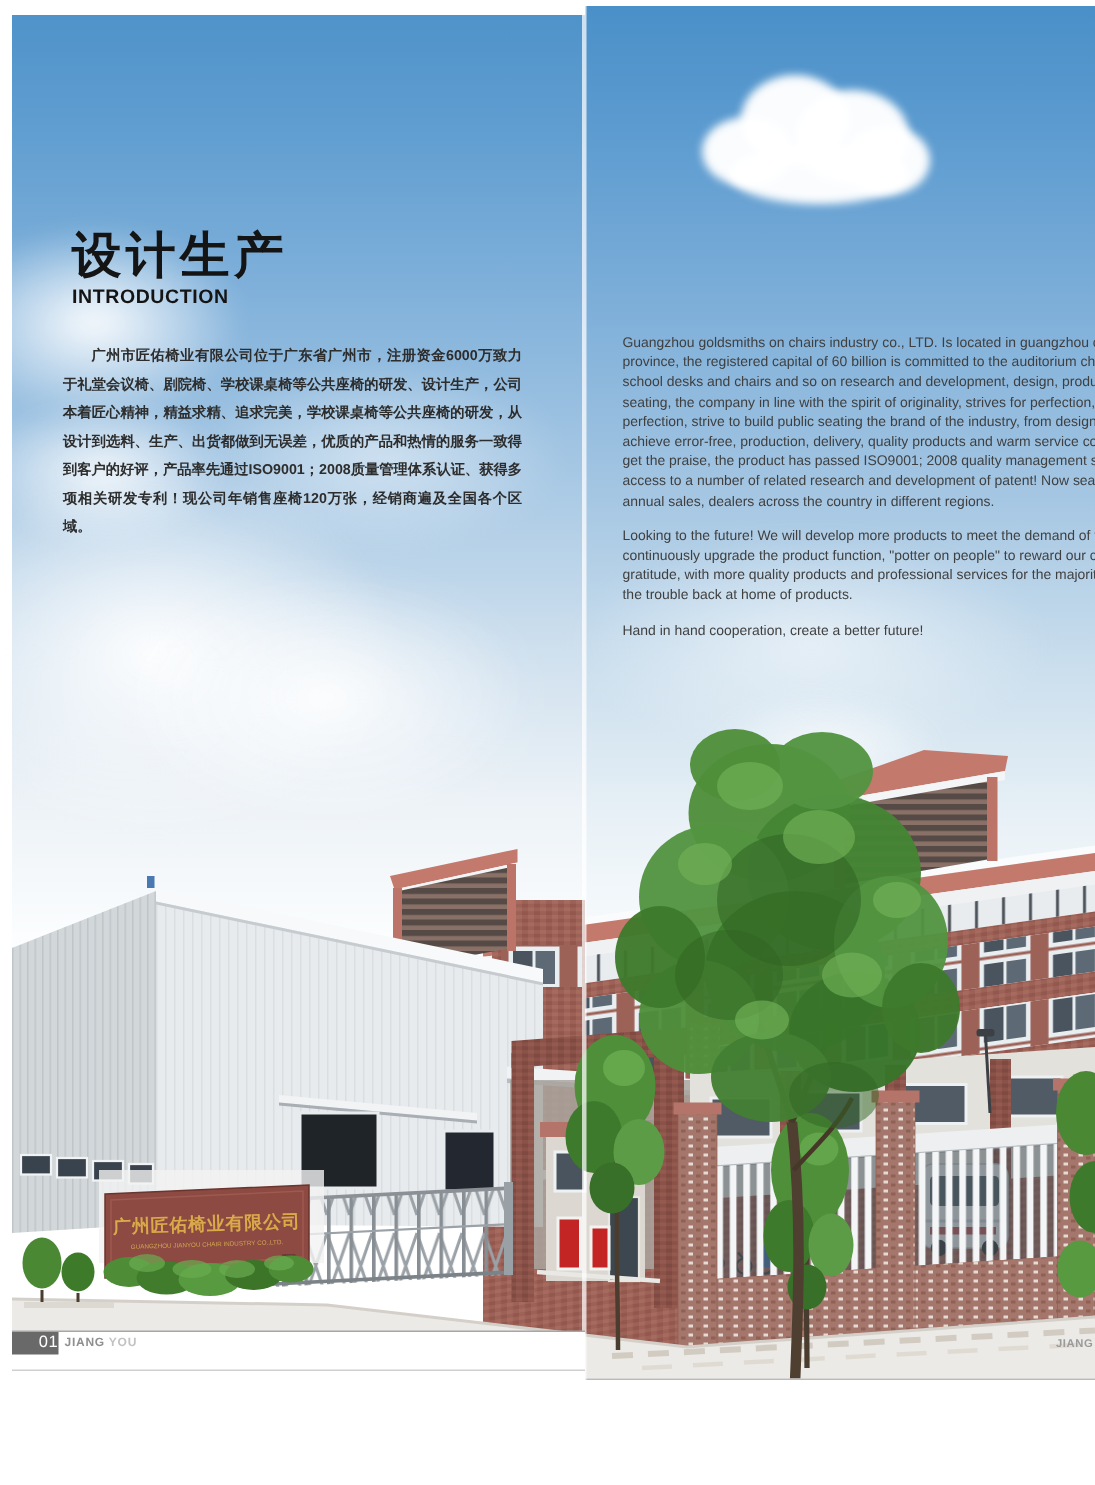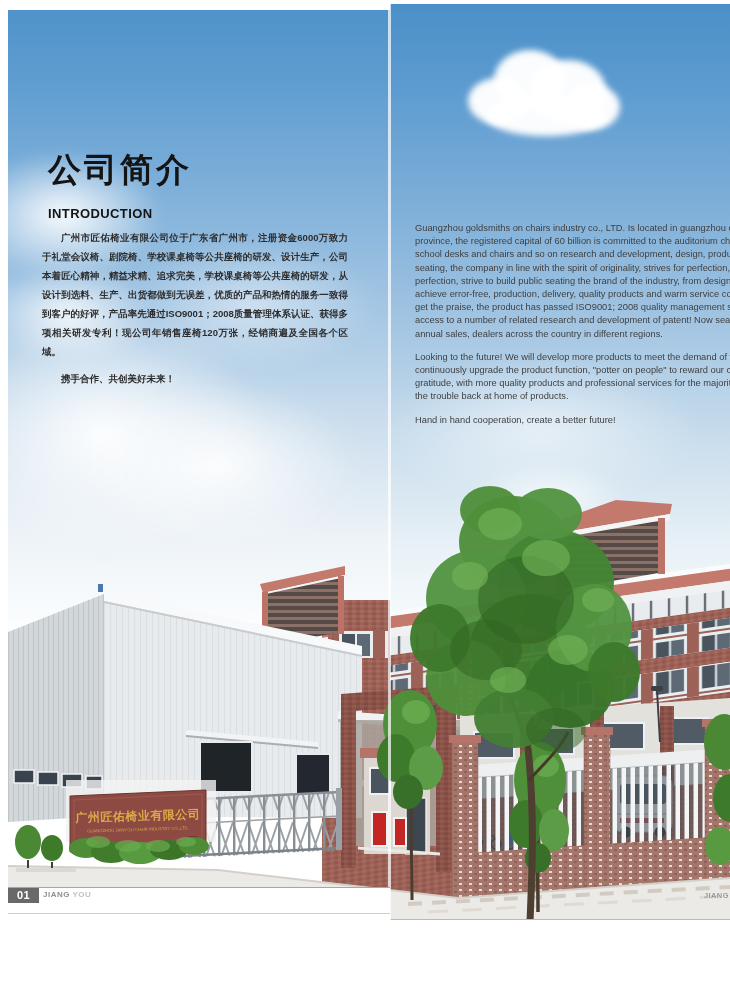--- a/index.html
+++ b/index.html
@@ -11,64 +11,63 @@
     background:linear-gradient(180deg,#4f93ca 0%,#5f9dd0 8%,#7fb0da 20%,#a7c8e4 34%,#cfe0ee 47%,#ecf2f7 58%,#fbfdfe 68%,#ffffff 78%,#ffffff 100%);}
   .page-right{left:390px;top:4px;width:340px;height:916px;z-index:1;overflow:visible;
     background:linear-gradient(180deg,#4a90c8 0%,#5c9bd0 9%,#7eafd9 22%,#a6c7e3 36%,#cde0ee 49%,#eaf2f7 60%,#fbfdfe 70%,#ffffff 80%,#ffffff 100%);}
   .cloud{position:absolute;border-radius:50%;
     background:radial-gradient(closest-side,rgba(255,255,255,.95),rgba(255,255,255,0));
     filter:blur(7px);}
   .puff{position:absolute;border-radius:50%;background:rgba(255,255,255,.97);filter:blur(3px);}
   
   .heading{position:absolute;left:40px;top:142px;color:#141414;}
   .title-zh{font-size:33px;font-weight:bold;letter-spacing:3px;line-height:36px;margin:0;}
-  .title-en{font-size:13px;font-weight:bold;letter-spacing:.4px;margin-top:18px;}
+  .title-en{font-size:13px;font-weight:bold;letter-spacing:.4px;margin-top:2px;}
   
   .zh-text{position:absolute;left:34px;top:218px;width:306px;color:#2d2d2d;}
   .zh-text p{font-size:9.5px;font-weight:bold;line-height:19px;text-align:justify;
              text-indent:2em;margin:0 0 8px 0;}
   .en-text{position:absolute;left:25px;top:218px;width:400px;color:#3f3f3f;}
   .en-text p{font-size:9.3px;line-height:13.2px;margin:0 0 10px 0;}
   
   .photo-svg{position:absolute;left:8px;top:480px;width:722px;height:442px;z-index:2;}
   .seam{position:absolute;left:388px;top:4px;width:3px;height:916px;background:rgba(255,255,255,.72);z-index:6;}
   .cover-left{position:absolute;left:8px;top:888px;width:382px;height:102px;background:#fff;z-index:5;}
   .cover-right{position:absolute;left:390px;top:919px;width:340px;height:71px;background:#fff;
                border-top:1px solid #b9b9b9;z-index:5;}
   
   .line-left-top{position:absolute;left:8px;top:887px;width:382px;height:1px;background:#a6a6a6;z-index:10;}
   .line-left-bottom{position:absolute;left:8px;top:913px;width:382px;height:1px;background:#cfcfcf;z-index:10;}
   .page-badge{position:absolute;left:8px;top:888px;width:31px;height:15px;background:#696969;z-index:10;
-    color:#fff;font-size:11px;font-weight:bold;text-align:center;line-height:15px;letter-spacing:.5px;}
+    color:#fff;font-size:11px;font-weight:normal;text-align:right;line-height:15px;letter-spacing:.5px;}
   .brand-left{position:absolute;left:43px;top:890px;font-size:8px;letter-spacing:.5px;z-index:10;}
   .brand-first{color:#8f8f8f;font-weight:bold;}
   .brand-rest{color:#c2c2c2;font-weight:bold;margin-top:37px;}
   .brand-right{position:absolute;left:704px;top:891px;width:26px;overflow:hidden;white-space:nowrap;
     font-size:7.5px;letter-spacing:.4px;color:#9a9a9a;font-weight:bold;z-index:10;}
 </style>
 </head>
 <body>
 
 <div class="canvas">
 
   <div class="page page-left">
     <div class="cloud" style="left:-45px;top:140px;width:200px;height:130px;"></div>
     <div class="cloud" style="left:-25px;top:255px;width:170px;height:100px;opacity:.9;"></div>
     <div class="cloud" style="left:-70px;top:300px;width:330px;height:250px;"></div>
     <div class="cloud" style="left:70px;top:370px;width:280px;height:170px;opacity:.95;"></div>
     <div class="cloud" style="left:120px;top:230px;width:250px;height:130px;opacity:.5;"></div>
 
     <div class="heading">
-      <h1 class="title-zh">公司简介</h1>
+      <h1 class="title-zh">设计生产</h1>
       <div class="title-en">INTRODUCTION</div>
     </div>
 
     <div class="zh-text">
       <p>广州市匠佑椅业有限公司位于广东省广州市，注册资金6000万致力于礼堂会议椅、剧院椅、学校课桌椅等公共座椅的研发、设计生产，公司本着匠心精神，精益求精、追求完美，学校课桌椅等公共座椅的研发，从设计到选料、生产、出货都做到无误差，优质的产品和热情的服务一致得到客户的好评，产品率先通过ISO9001；2008质量管理体系认证、获得多项相关研发专利！现公司年销售座椅120万张，经销商遍及全国各个区域。</p>
-      <p>携手合作、共创美好未来！</p>
     </div>
   </div>
 
   <div class="page page-right">
     <div class="puff" style="left:78px;top:74px;width:60px;height:46px;"></div>
     <div class="puff" style="left:104px;top:46px;width:72px;height:60px;"></div>
     <div class="puff" style="left:140px;top:56px;width:76px;height:62px;"></div>
     <div class="puff" style="left:172px;top:80px;width:58px;height:46px;"></div>
     <div class="puff" style="left:96px;top:92px;width:120px;height:40px;"></div>
     <div class="cloud" style="left:-10px;top:350px;width:320px;height:150px;opacity:.6;"></div>

